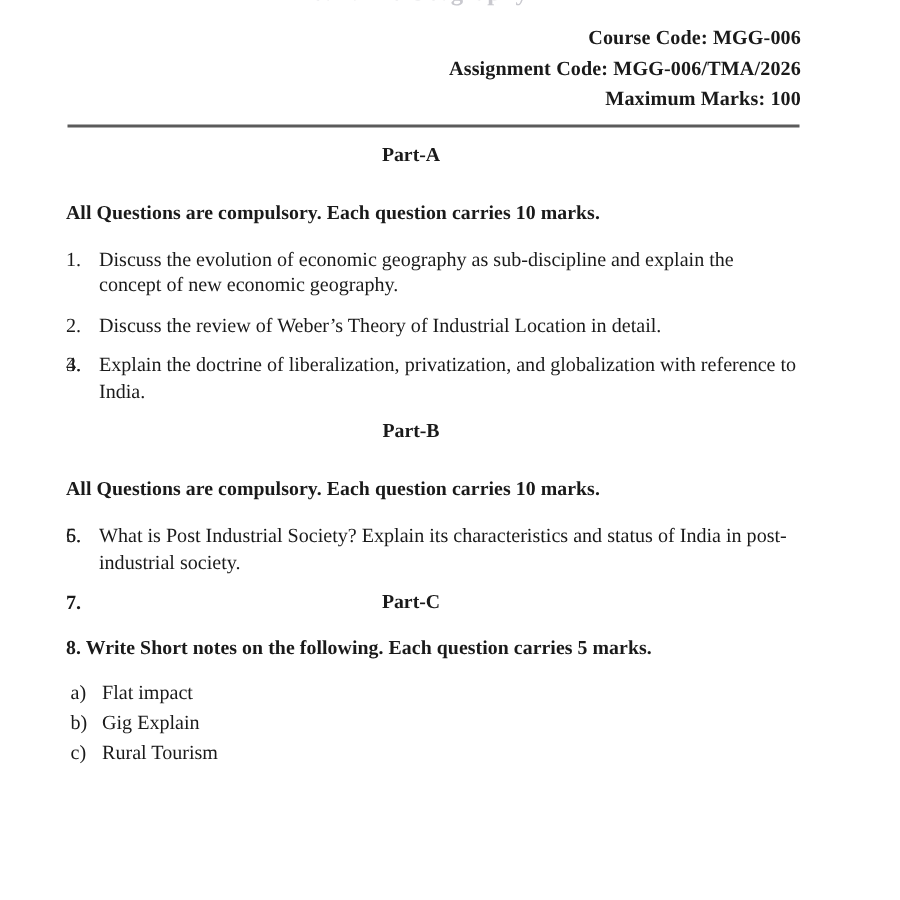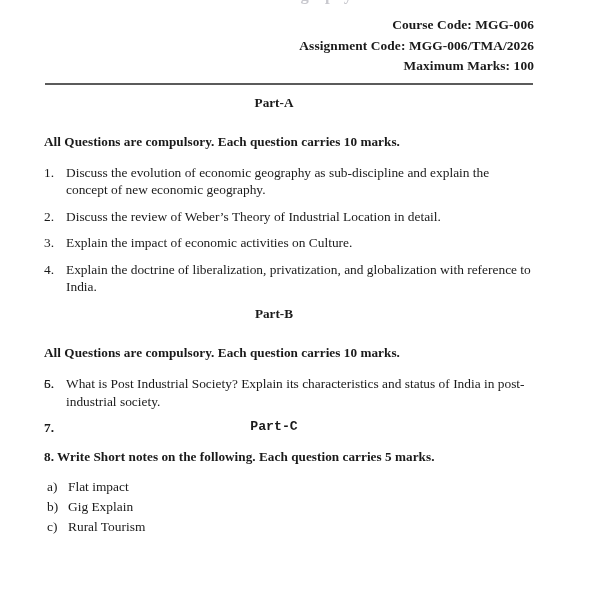--- a/index.html
+++ b/index.html
@@ -58,21 +58,21 @@
     background: #5b5b5b;
   }
 
   
   .part-heading {
     text-align: center;
     font-weight: bold;
     font-size: 13.2px;
     margin-top: 10px;
   }
-  .part-heading.tight { margin-top: 6px; font-family: Liberation Mono, monospace; }
+  .part-heading.tight { margin-top: 6px; }
 
   .instruction {
     margin: 23px 0 0 44px;
     font-weight: bold;
     font-size: 13.2px;
     letter-spacing: 0.05px;
   }
   .instruction.part-c-note {
     margin-top: 15px;
   }
@@ -140,21 +140,20 @@
     <li>
       <span class="qnum">1.</span>
       <span>Discuss the evolution of economic geography as sub-discipline and explain the concept of new economic geography.</span>
     </li>
     <li>
       <span class="qnum">2.</span>
       <span>Discuss the review of Weber’s Theory of Industrial Location in detail.</span>
     </li>
     <li>
       <span class="qnum">3.</span>
-      <span>Explain the impact of economic activities on Culture.</span>
     </li>
     <li>
       <span class="qnum">4.</span>
       <span>Explain the doctrine of liberalization, privatization, and globalization with reference to India.</span>
     </li>
   </ol>
 
   <div class="part-heading">Part-B</div>
   <div class="instruction">All Questions are compulsory. Each question carries 10 marks.</div>
   <ol class="qlist">

